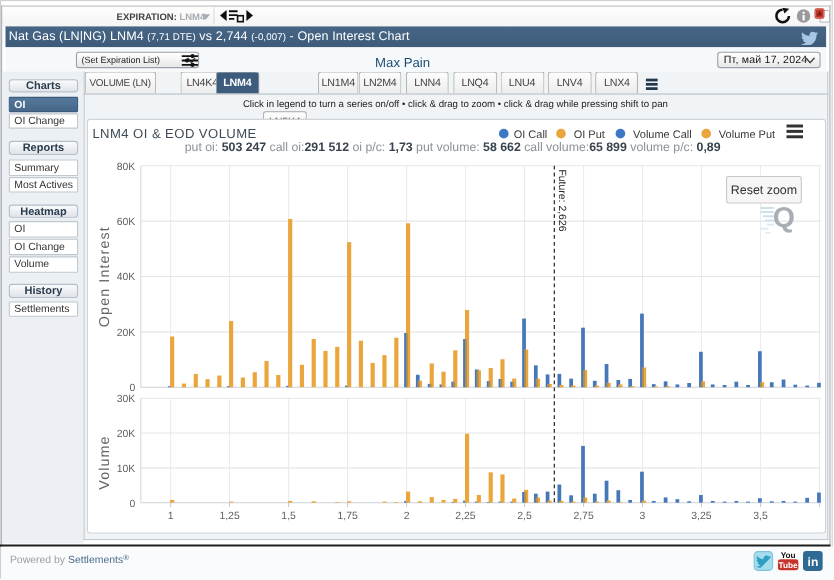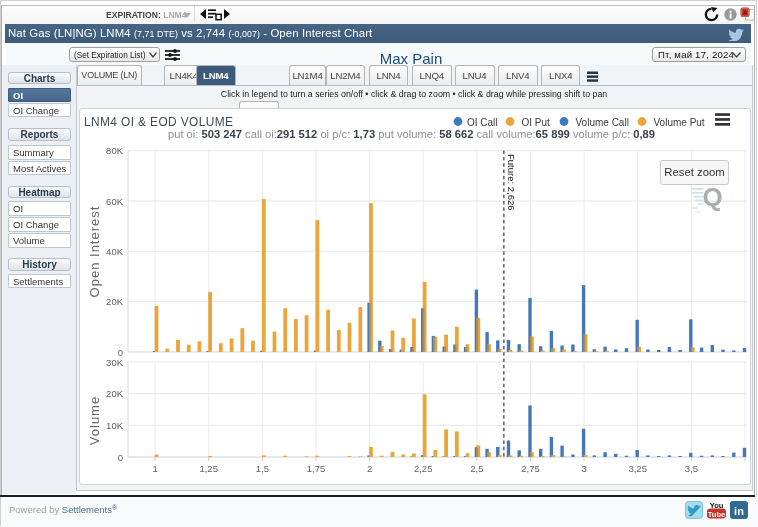--- a/index.html
+++ b/index.html
@@ -64,34 +64,34 @@
     <path d="M 5.5 2.5 L 13 2.5 L 14.2 3.8 L 14.2 13 L 5.5 13 Z" fill="#fff" stroke="#a8a8a8" stroke-width="0.8"></path>
     <rect x="0.5" y="0.5" width="9" height="9.5" rx="2" fill="#bf3629"></rect>
     <rect x="1.3" y="1.3" width="7.4" height="7.9" rx="1.5" fill="none" stroke="#de867c" stroke-width="0.7"></rect>
     <path d="M 5 2.8 L 7.4 7.2 L 2.6 7.2 Z" fill="#801f16"></path>
   </svg>
 <div class="abs" id="titlebar">Nat Gas (LN|NG) LNM4 <span class="sm">(7,71 DTE)</span> vs 2,744 <span class="sm">(-0,007)</span> - Open Interest Chart</div>
 <svg class="abs" style="left:728px;top:28px" width="16" height="13" viewBox="0 0 24 20">
     <path d="M23.954 3.569c-.885.389-1.83.654-2.825.775 1.014-.611 1.794-1.574 2.163-2.723-.951.555-2.005.959-3.127 1.184-.896-.959-2.173-1.559-3.591-1.559-2.717 0-4.92 2.203-4.92 4.917 0 .39.045.765.127 1.124C7.691 7.094 4.066 5.13 1.64 2.161c-.427.722-.666 1.561-.666 2.475 0 1.71.87 3.213 2.188 4.096-.807-.026-1.566-.248-2.228-.616v.061c0 2.385 1.693 4.374 3.946 4.827-.413.111-.849.171-1.296.171-.314 0-.615-.03-.916-.086.631 1.953 2.445 3.377 4.604 3.417-1.68 1.319-3.809 2.105-6.102 2.105-.39 0-.779-.023-1.17-.067 2.189 1.394 4.768 2.209 7.557 2.209 9.054 0 13.999-7.496 13.999-13.986 0-.209 0-.42-.015-.63.961-.689 1.8-1.56 2.46-2.548z" fill="#a6c6e3"></path>
   </svg>
 <div class="abs" id="row2"></div>
-<div class="abs ddl" style="left:69px;top:47px;width:91px;height:14.5px;line-height:13px;padding-left:4px;"><span style="font-size:8.2px;">(Set Expiration List)</span><svg style="position:absolute;right:2px;top:4px" width="8" height="6" viewBox="0 0 8 6">
+<div class="abs ddl" style="left:69px;top:47px;width:112px;height:14.5px;line-height:13px;padding-left:4px;"><span style="font-size:8.2px;">(Set Expiration List)</span><svg style="position:absolute;right:2px;top:4px" width="8" height="6" viewBox="0 0 8 6">
       <path d="M0.5 0.5 L4 5 L7.5 0.5" fill="none" stroke="#444" stroke-width="1.3"></path>
     </svg></div>
 <svg class="abs" style="left:165px;top:48px" width="15" height="14" viewBox="0 0 15 14">
     <g stroke="#111" stroke-width="1.7">
       <line x1="0" y1="3" x2="15" y2="3"></line>
       <line x1="0" y1="7" x2="15" y2="7"></line>
       <line x1="0" y1="11" x2="15" y2="11"></line>
     </g>
     <circle cx="10" cy="3" r="1.9" fill="#111"></circle>
     <circle cx="5" cy="7" r="1.9" fill="#111"></circle>
     <circle cx="10" cy="11" r="1.9" fill="#111"></circle>
   </svg>
-<div class="abs" style="left:341px;top:50px;width:140px;text-align:center;font-size:15px;color:#1d4d74;">Max Pain</div>
+<div class="abs" style="left:341px;top:50px;width:140px;text-align:left;font-size:12px;color:#1d4d74;">Max Pain</div>
 <div class="abs ddl" style="left:652px;top:46.5px;width:94px;height:15px;line-height:14px;padding-left:5px;font-size:9.6px;color:#111;letter-spacing:0.2px;">Пт, май 17, 2024<svg style="position:absolute;right:4px;top:4.5px" width="9" height="6" viewBox="0 0 9 6">
       <path d="M0.5 0.5 L4.5 5 L8.5 0.5" fill="none" stroke="#444" stroke-width="1.3"></path>
     </svg></div>
 <div class="abs" id="sidebarbg"></div>
 <div class="sb hdr" style="top:71.5px">Charts</div>
 <div class="sb sel" style="top:87.5px">OI</div>
 <div class="sb item" style="top:102.5px">OI Change</div>
 <div class="sb hdr" style="top:128px">Reports</div>
 <div class="sb item" style="top:145px">Summary</div>
 <div class="sb item" style="top:160.5px">Most Actives</div>

